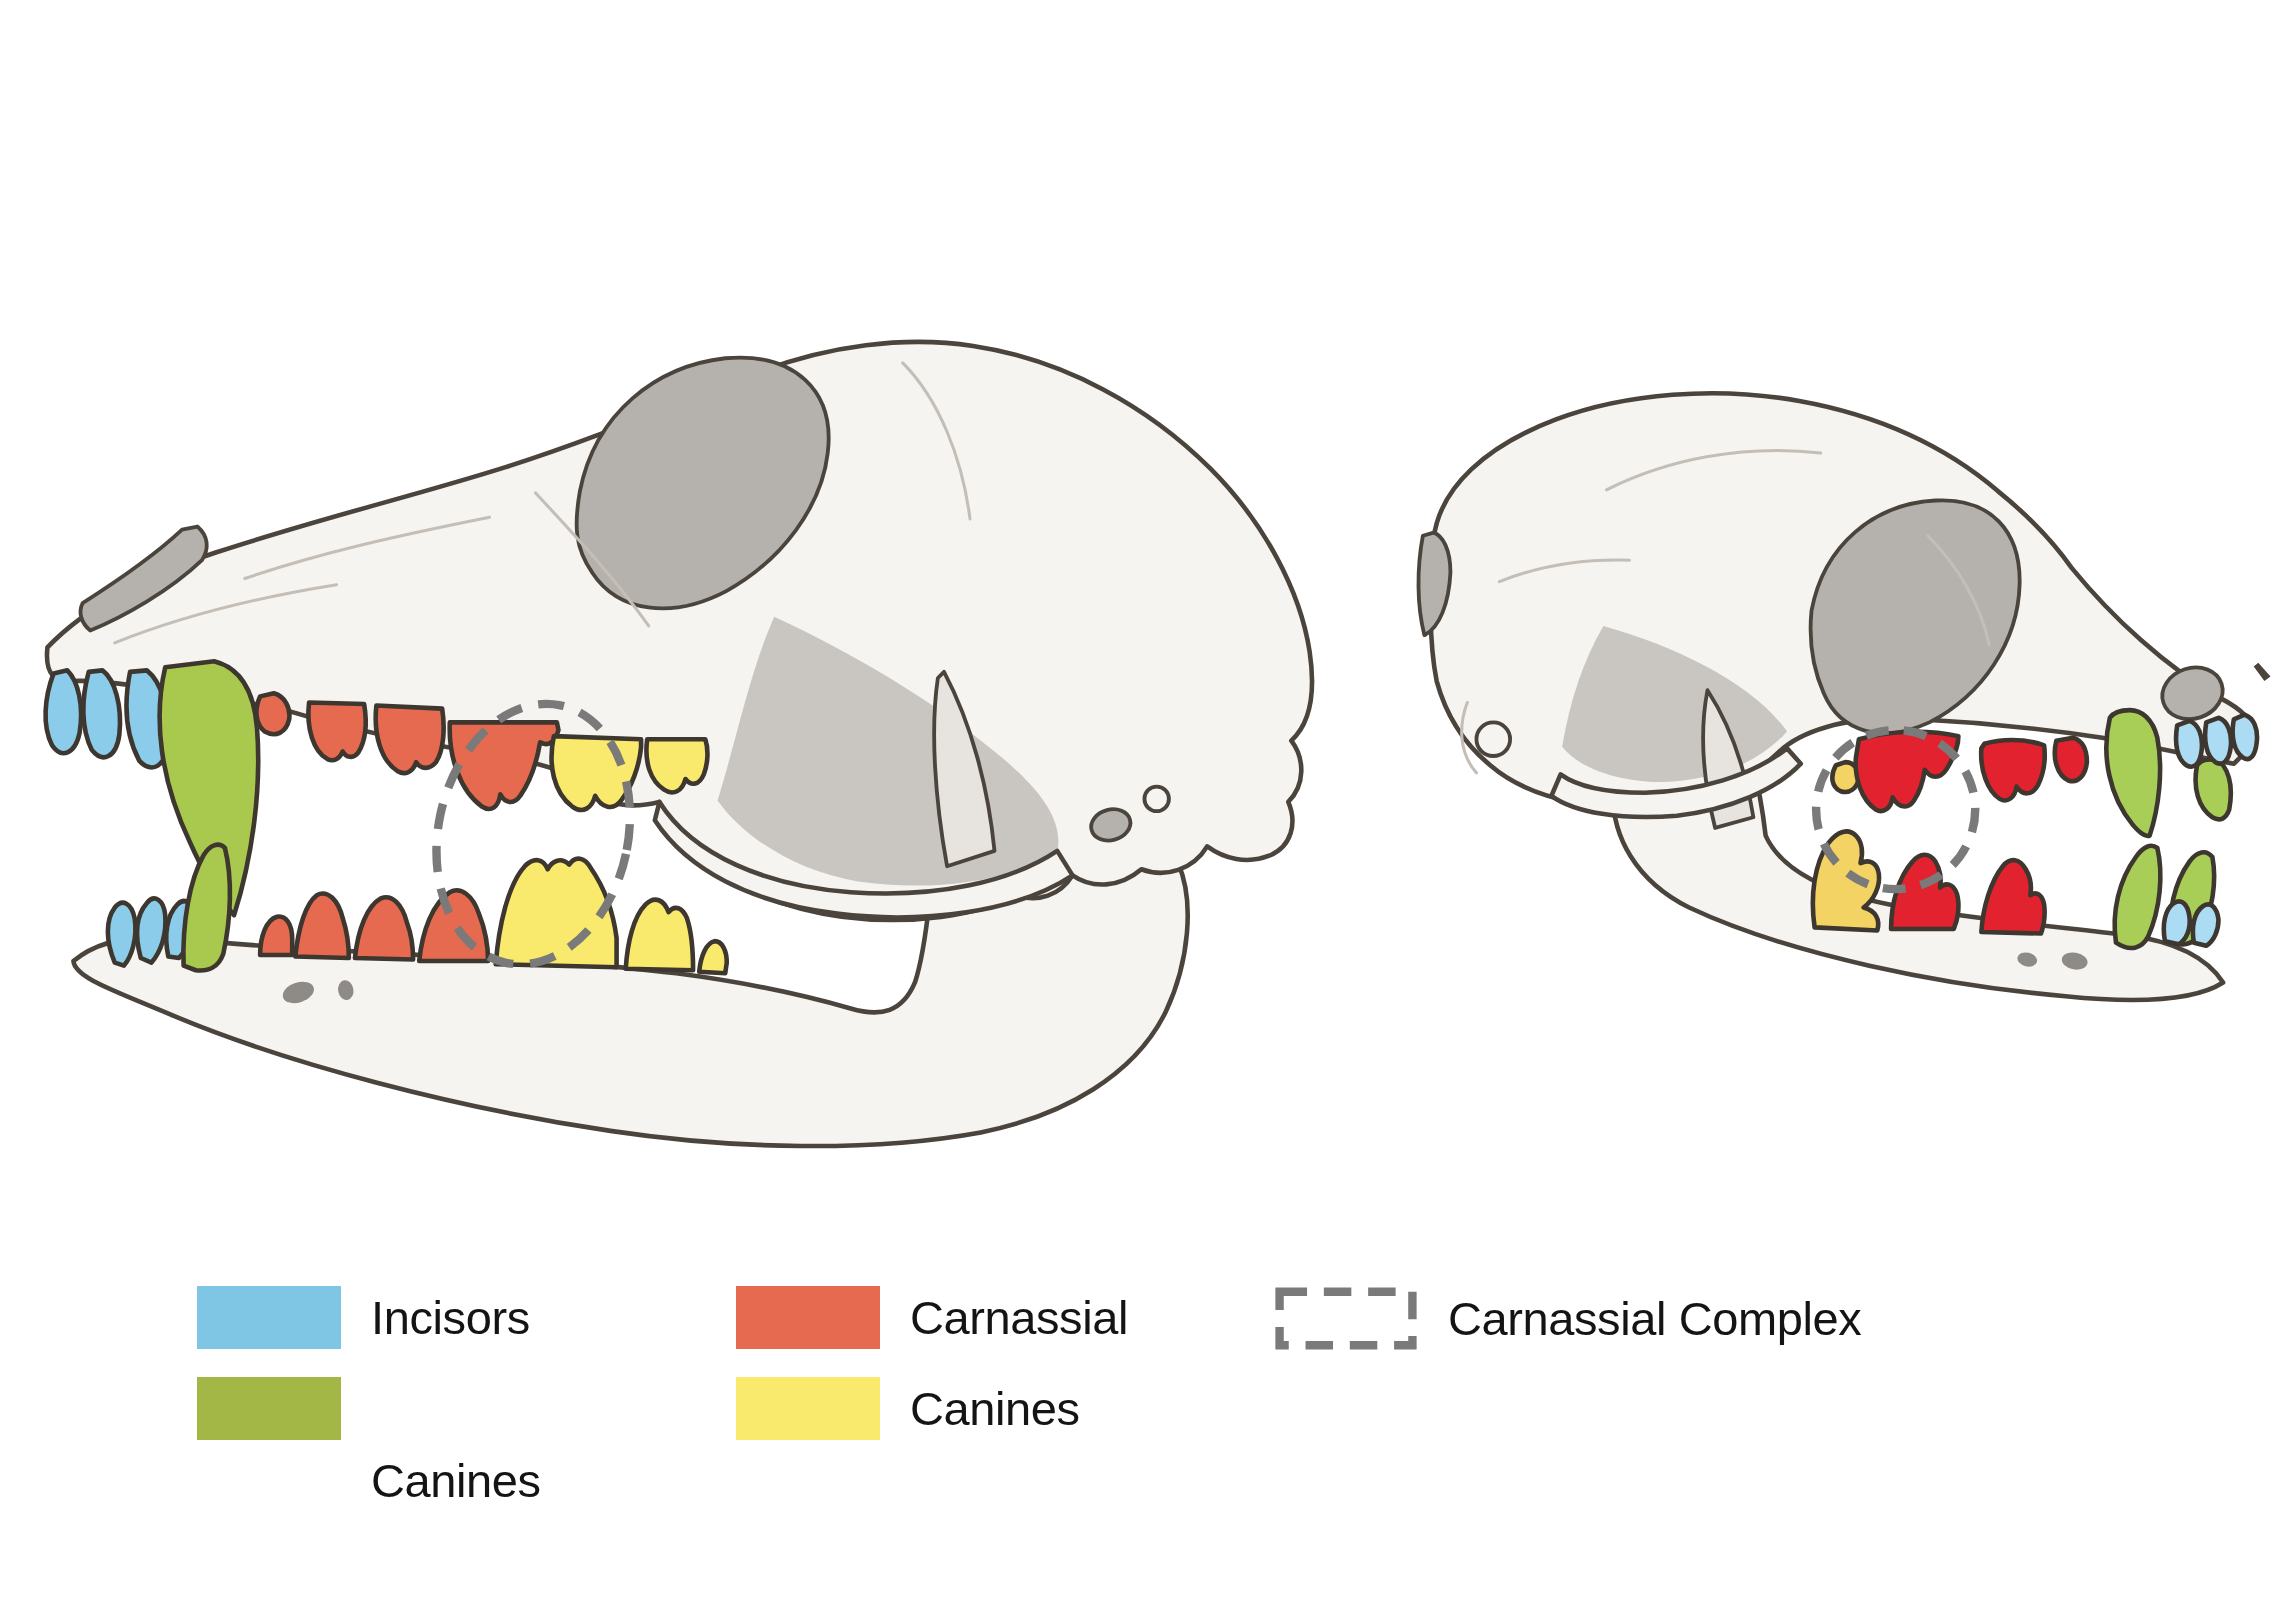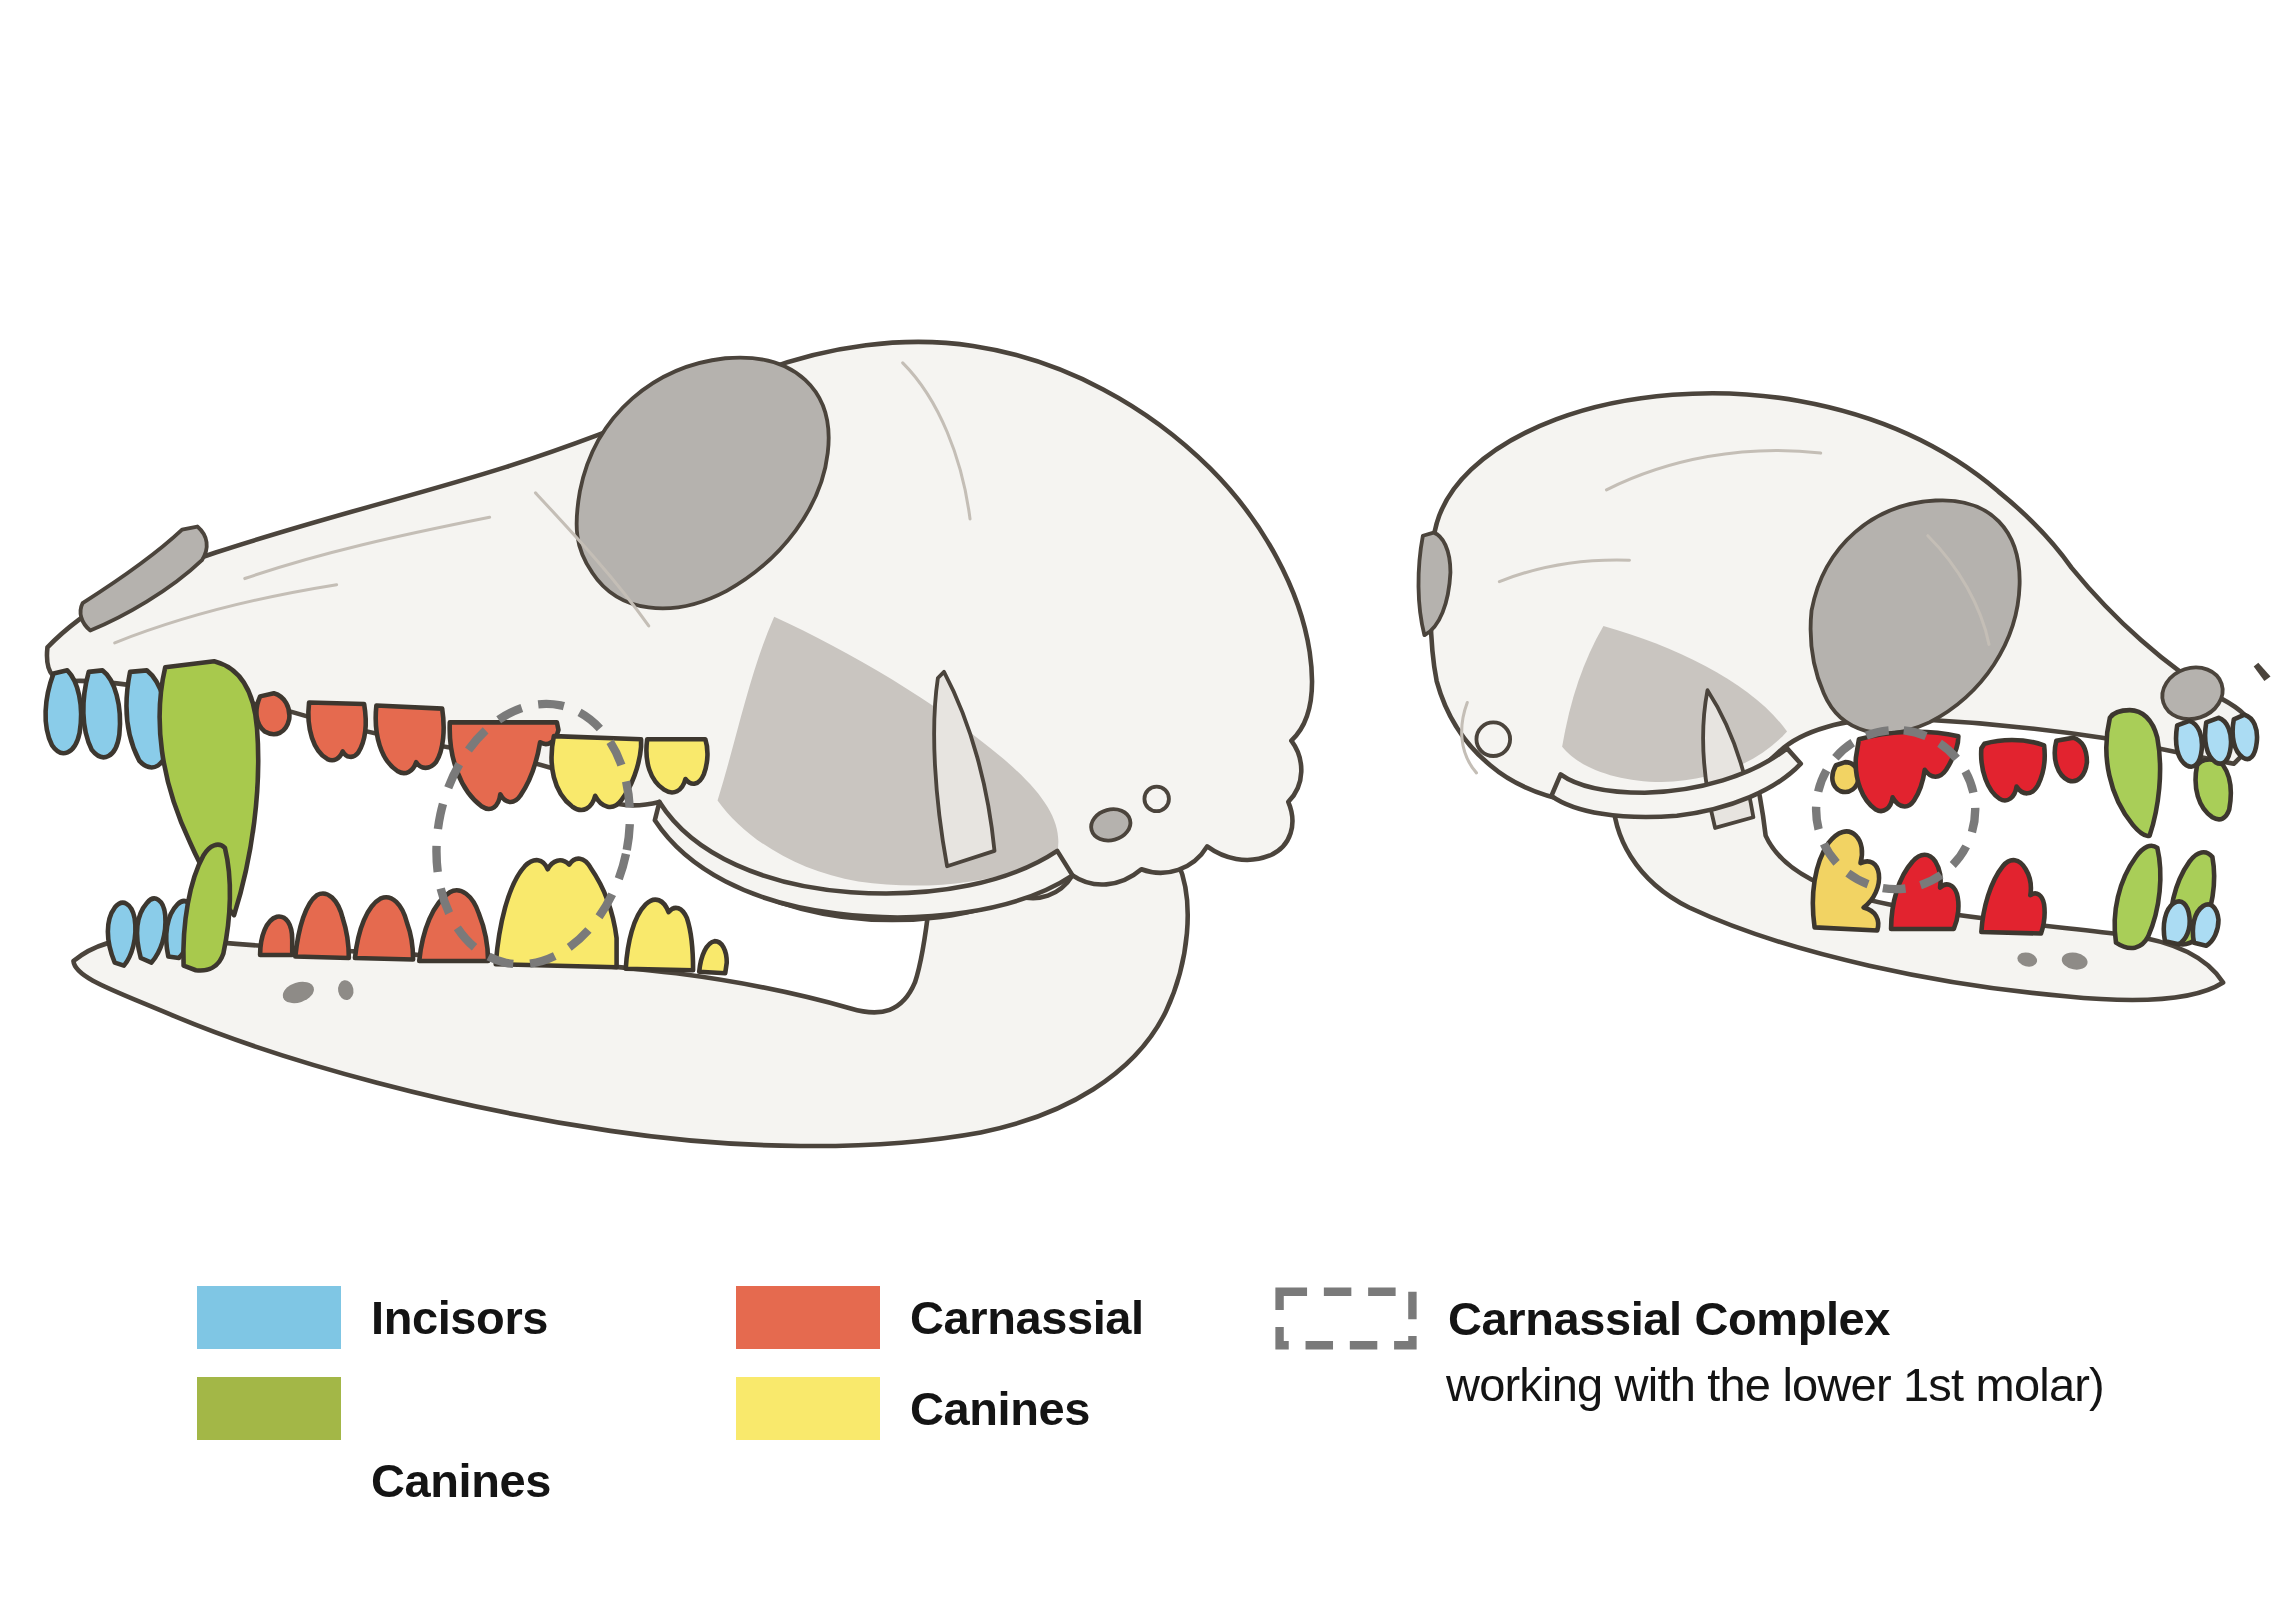--- a/index.html
+++ b/index.html
@@ -16,21 +16,21 @@
   .opening{fill:var(--opening);stroke:var(--outline);stroke-width:5;stroke-linejoin:round;}
   .window{fill:var(--temporal);stroke:none;}
   .suture{fill:none;stroke:var(--suture);stroke-width:4;stroke-linecap:round;}
   .hole{fill:var(--hole);stroke:none;}
   .tooth{stroke:var(--tooth_outline);stroke-width:6;stroke-linejoin:round;}
   .dashline{fill:none;stroke:var(--dash);stroke-width:11;stroke-linecap:butt;}
   
   .legend-swatch{position:absolute;width:144px;height:63px;}
   .legend-label{
     position:absolute;height:63px;display:flex;align-items:center;
-    font-size:47px;font-weight:bold;color:var(--text);letter-spacing:-0.4px;white-space:nowrap;
+    font-size:47px;font-weight:normal;color:var(--text);letter-spacing:-0.4px;white-space:nowrap;
   }
   .legend-dashed{position:absolute;left:1275px;top:1287px;width:142px;height:63px;}
   .desc{
     position:absolute;left:1446px;top:1361px;
     font-size:47px;font-weight:400;color:var(--text);
     line-height:48px;letter-spacing:-0.8px;white-space:nowrap;
   }
   .desc .bold-paren{font-weight:bold;}
   .desc-line{height:48px;}
 </style>
@@ -428,19 +428,18 @@
       <div class="legend-swatch" style="left:736px;top:1377px;background:var(--molar)"></div>
       <div class="legend-label" style="left:910px;top:1377px">Canines</div>
     </div>
 
     <div>
       <svg class="legend-dashed" viewBox="0 0 186 82" width="142" height="63">
         <rect x="6" y="6" width="174" height="70" fill="none" stroke="var(--dash)" stroke-width="11" stroke-dasharray="36 22"></rect>
       </svg>
       <div class="legend-label" style="left:1448px;top:1287px">Carnassial Complex</div>
       <div class="desc">
-        <div class="desc-line">working with the lower 1st molar)</div>
       </div>
     </div>
 
   </div>
 </div>
 
 
 </body></html>

